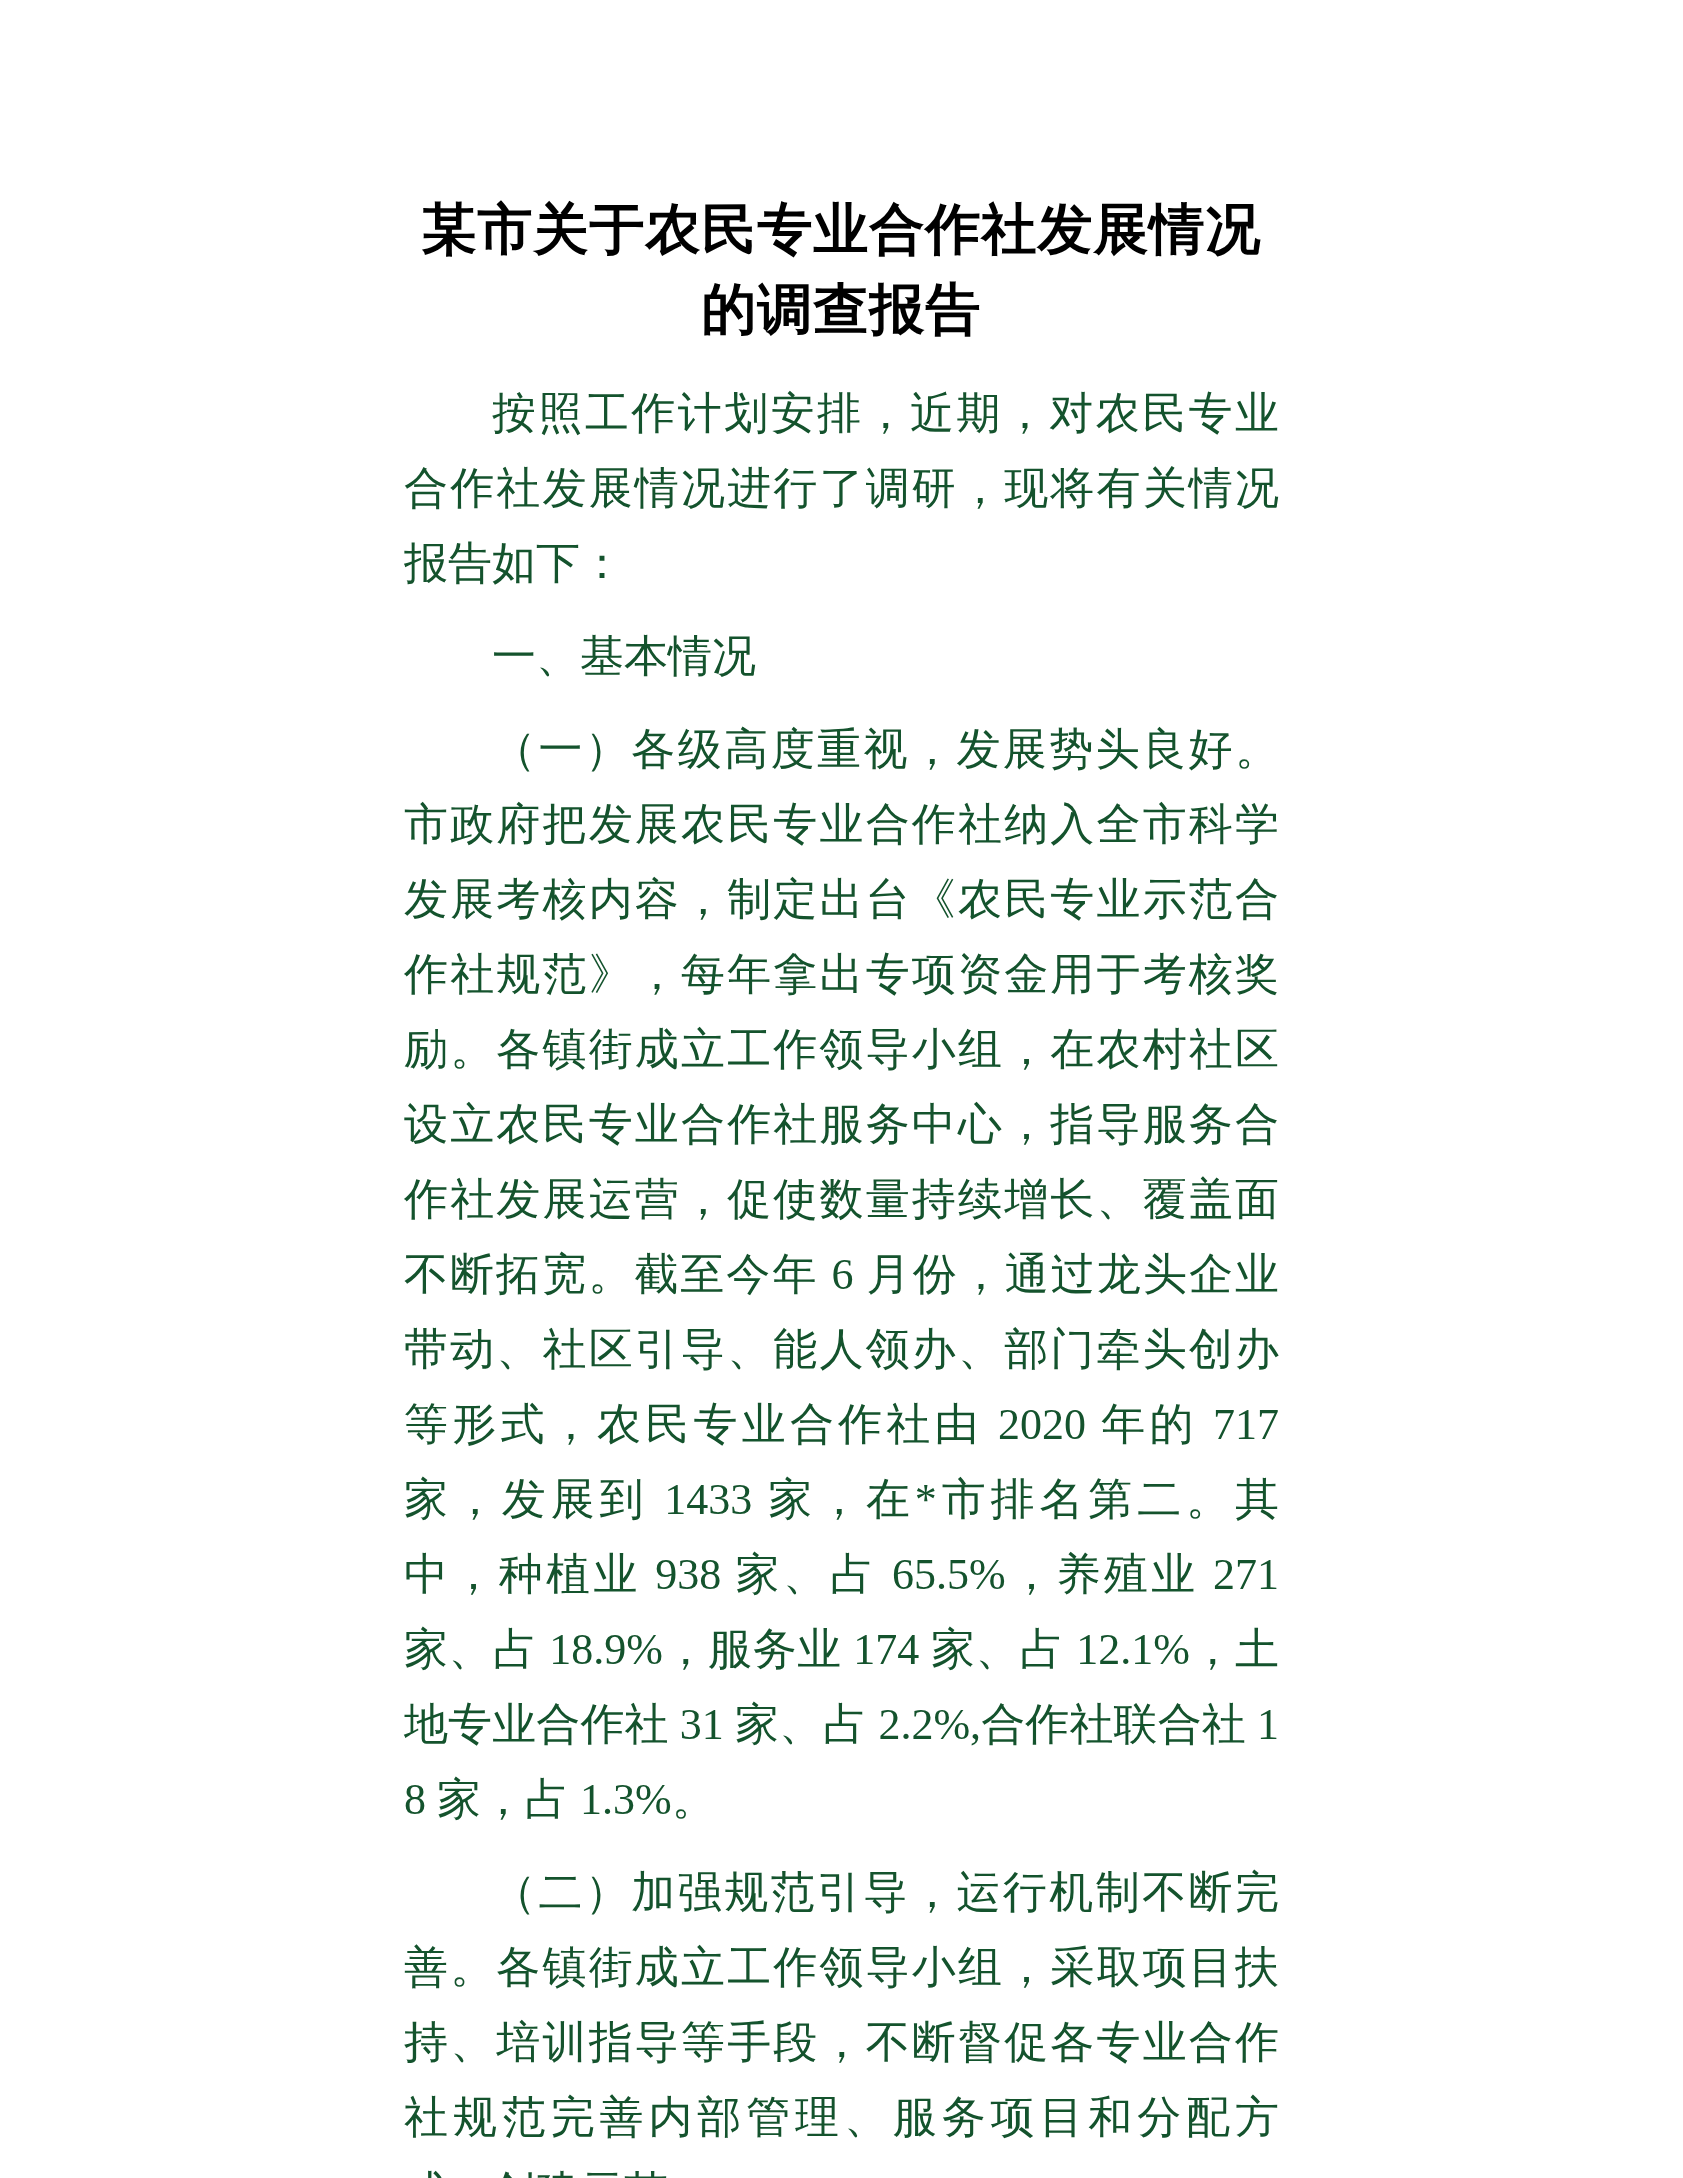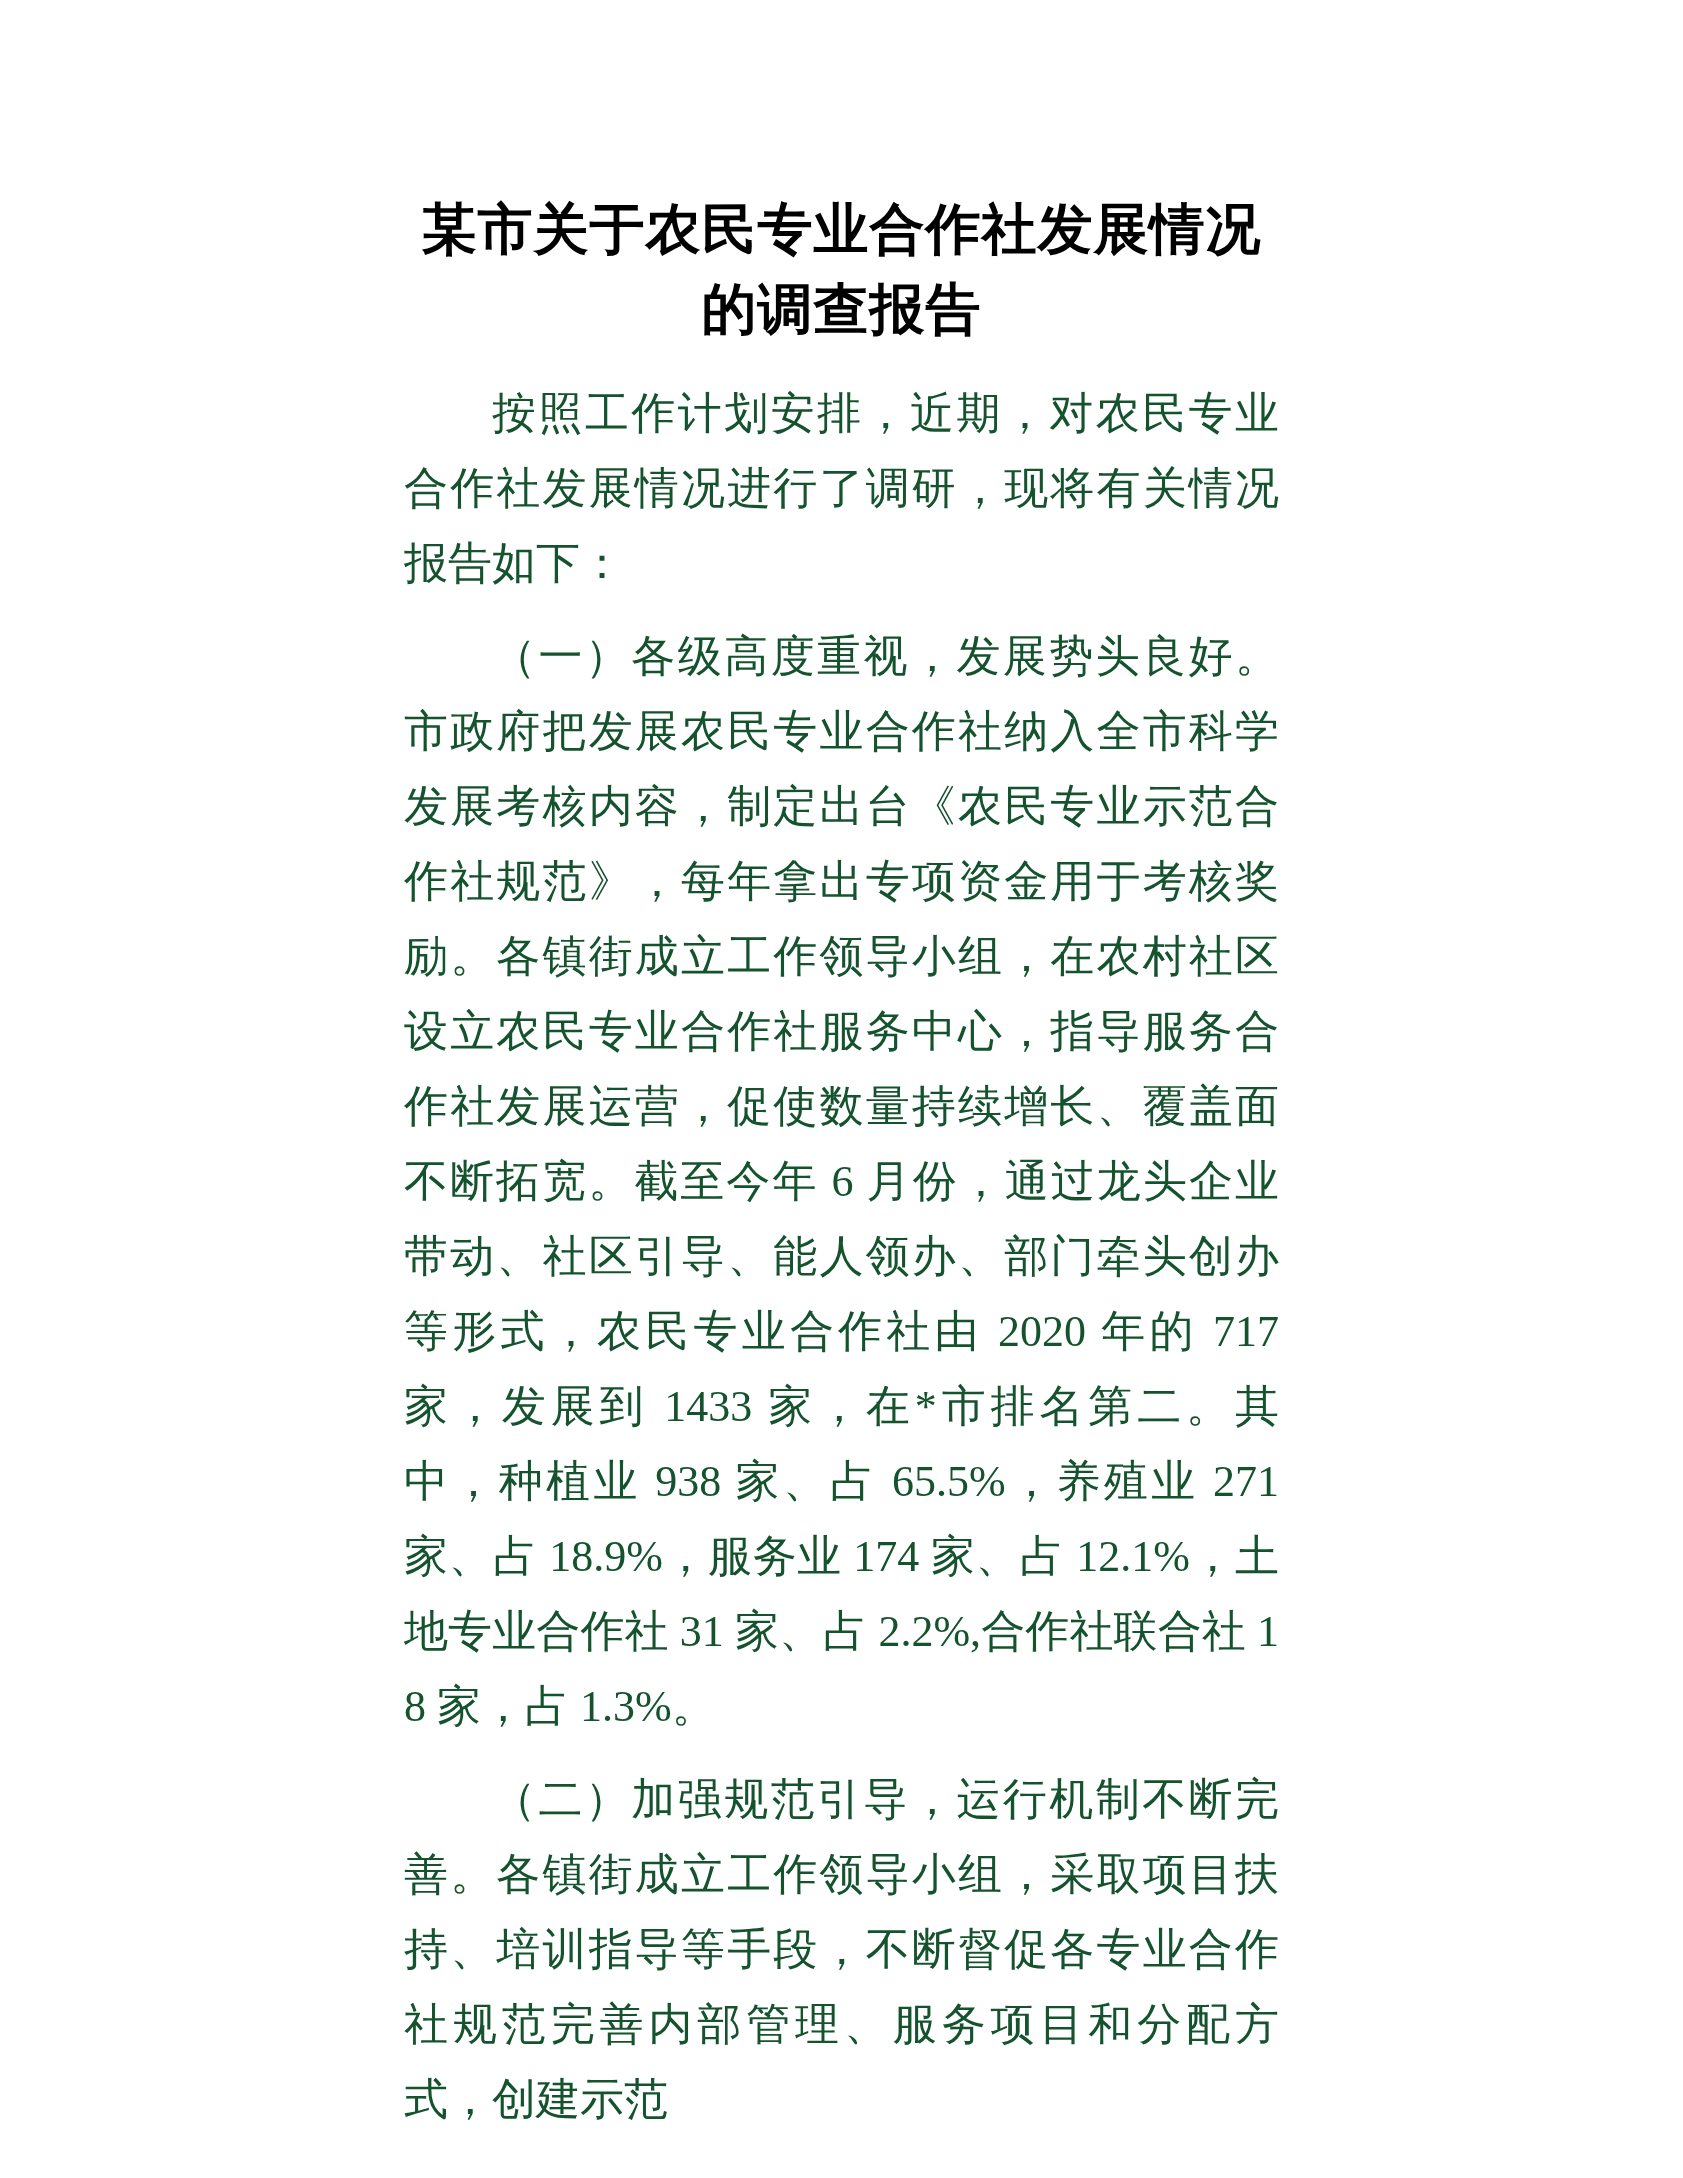--- a/index.html
+++ b/index.html
@@ -39,19 +39,20 @@
   }
 </style>
 </head>
 <body>
 
 <div class="page">
   <h1 class="doc-title">某市关于农民专业合作社发展情况的调查报告</h1>
 
   <p class="para">按照工作计划安排，近期，对农民专业合作社发展情况进行了调研，现将有关情况报告如下：</p>
 
+  <p class="para">一、基本情况</p>
 
 
   <p class="para">（一）各级高度重视，发展势头良好。市政府把发展农民专业合作社纳入全市科学发展考核内容，制定出台《农民专业示范合作社规范》，每年拿出专项资金用于考核奖励。各镇街成立工作领导小组，在农村社区设立农民专业合作社服务中心，指导服务合作社发展运营，促使数量持续增长、覆盖面不断拓宽。截至今年 6 月份，通过龙头企业带动、社区引导、能人领办、部门牵头创办等形式，农民专业合作社由 2020 年的 717 家，发展到 1433 家，在*市排名第二。其中，种植业 938 家、占 65.5%，养殖业 271 家、占 18.9%，服务业 174 家、占 12.1%，土地专业合作社 31 家、占 2.2%,合作社联合社 18 家，占 1.3%。</p>
 
   <p class="para">（二）加强规范引导，运行机制不断完善。各镇街成立工作领导小组，采取项目扶持、培训指导等手段，不断督促各专业合作社规范完善内部管理、服务项目和分配方式，创建示范</p>
 </div>
 
 
 </body></html>

